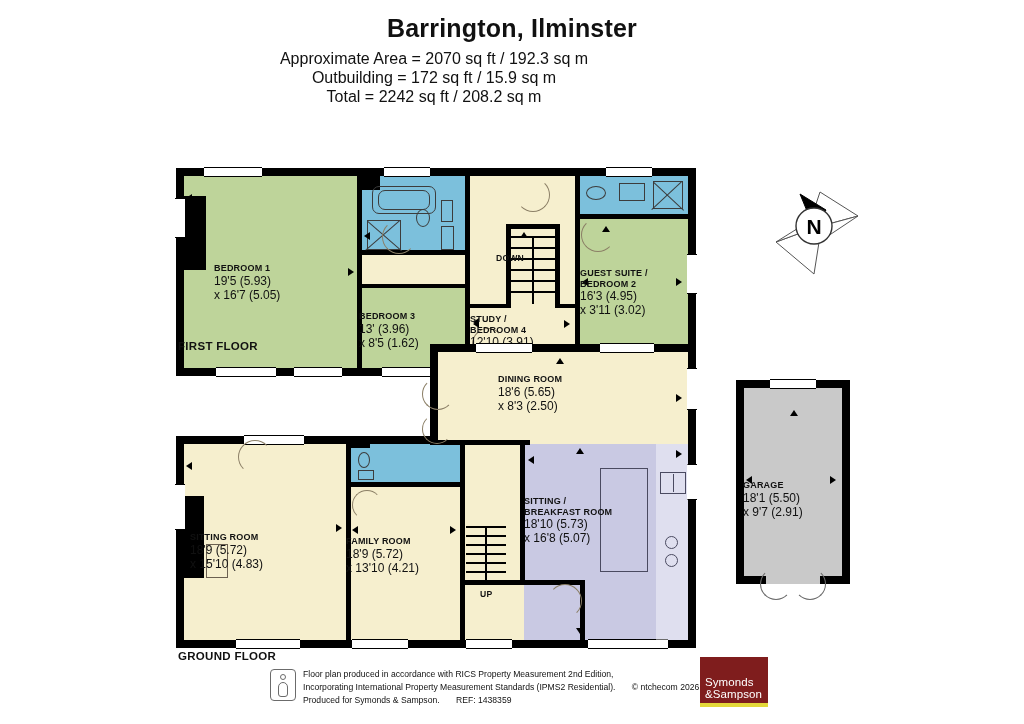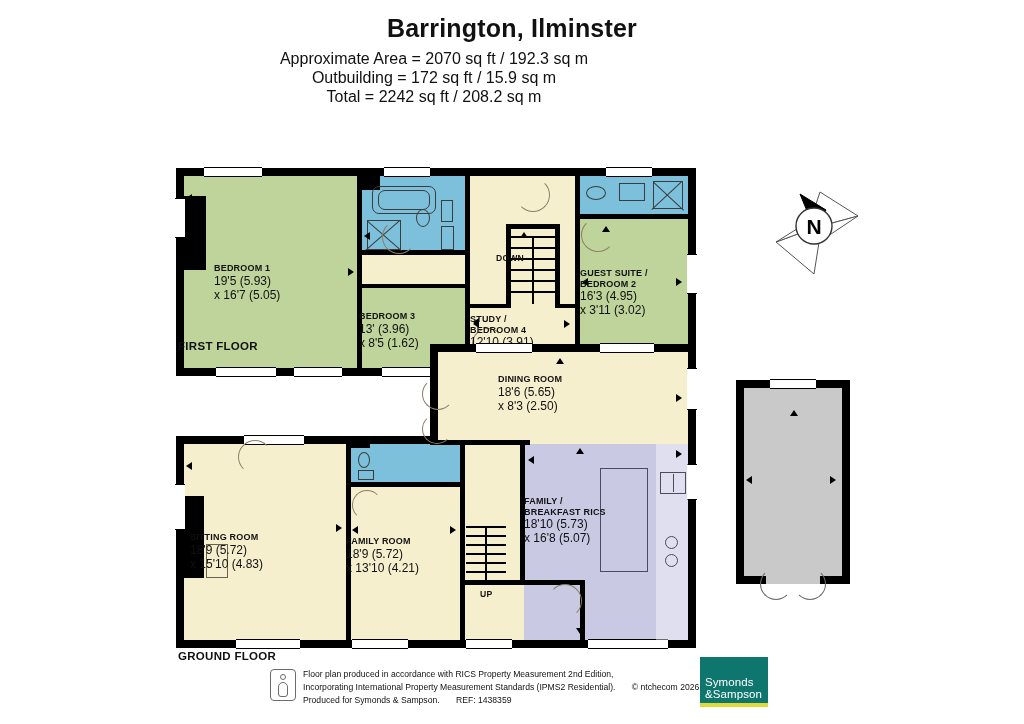--- a/index.html
+++ b/index.html
@@ -71,21 +71,21 @@
   .footer-icon{
     position:absolute;left:270px;top:669px;width:26px;height:32px;
     border:1.3px solid #6b6b6b;border-radius:4px;box-sizing:border-box;
   }
   .fi-head{position:absolute;left:50%;top:4px;margin-left:-3px;width:6px;height:6px;border:1.2px solid #6b6b6b;border-radius:50%;box-sizing:border-box;}
   .fi-body{position:absolute;left:50%;top:12px;margin-left:-5px;width:10px;height:15px;border:1.2px solid #6b6b6b;border-radius:5px 5px 3px 3px;box-sizing:border-box;}
 
   .footer-text{position:absolute;left:303px;top:668px;font-size:8.6px;line-height:1.52;color:#111;}
   .footer-text .cp{margin-left:14px;}
 
-  .logo{position:absolute;left:700px;top:657px;width:68px;height:50px;background:#0f766e;}
+  .logo{position:absolute;left:700px;top:657px;width:68px;height:50px;background:#7f1d1d;}
   .logo .lg1{position:absolute;left:5px;top:19px;color:#fff;font-size:11.5px;letter-spacing:.1px;}
   .logo .lg2{position:absolute;left:5px;top:31px;color:#fff;font-size:11.5px;letter-spacing:.1px;}
   .logo .bar{position:absolute;left:0;bottom:0;width:100%;height:4px;background:#e3d83a;}
 </style>
 </head>
 <body>
 
 <div class="stage">
 
   <div class="title">Barrington, Ilminster</div>
@@ -296,42 +296,47 @@
       <span class="dim">x 15'10 (4.83)</span>
     </div>
 
     <div class="label" style="left:170px;top:192px;width:120px;">
       <span class="nm">FAMILY ROOM</span>
       <span class="dim">18'9 (5.72)</span>
       <span class="dim">x 13'10 (4.21)</span>
     </div>
 
     <div class="label" style="left:348px;top:152px;width:140px;">
-      <span class="nm">FAMILY /</span>
-      <span class="nm">BREAKFAST RICS</span>
+      <span class="nm">SITTING /</span>
+      <span class="nm">BREAKFAST ROOM</span>
       <span class="dim">18'10 (5.73)</span>
       <span class="dim">x 16'8 (5.07)</span>
     </div>
   </div>
 
   <div class="floor-label" style="left:178px;top:650px;">GROUND FLOOR</div>
 
   <div class="plan" style="left:736px;top:380px;width:114px;height:220px;">
     <div class="room grey" style="left:8px;top:8px;width:98px;height:196px;"></div>
     <div class="wall" style="left:0;top:0;width:114px;height:8px;"></div>
     <div class="wall" style="left:0;top:0;width:8px;height:204px;"></div>
     <div class="wall" style="left:106px;top:0;width:8px;height:204px;"></div>
     <div class="wall" style="left:0;top:196px;width:30px;height:8px;"></div>
     <div class="wall" style="left:84px;top:196px;width:30px;height:8px;"></div>
     <div class="doorsw" style="left:24px;top:188px;width:32px;height:32px;border-color:#6b6b6b;border-top-color:transparent;border-right-color:transparent;"></div>
     <div class="doorsw" style="left:58px;top:188px;width:32px;height:32px;border-color:#6b6b6b;border-top-color:transparent;border-left-color:transparent;"></div>
     <div class="winline" style="left:34px;top:-1px;width:46px;height:10px;"></div>
     <div class="arrow ar-l" style="left:10px;top:96px;"></div>
     <div class="arrow ar-r" style="left:94px;top:96px;"></div>
     <div class="arrow ar-u" style="left:54px;top:30px;"></div>
+    <div class="label" style="left:7px;top:100px;width:100px;">
+      <span class="nm">GARAGE</span>
+      <span class="dim">18'1 (5.50)</span>
+      <span class="dim">x 9'7 (2.91)</span>
+    </div>
   </div>
 
   <div class="compass">
     <svg width="104" height="104" viewBox="0 0 104 104">
       <g fill="#ffffff" stroke="#555" stroke-width="1">
         <polygon points="52,52 14,66 52,98 58,60"></polygon>
         <polygon points="52,52 96,40 58,16 48,46"></polygon>
         <polygon points="52,52 96,40 60,64 52,52"></polygon>
         <polygon points="52,52 14,66 46,46 52,52"></polygon>
       </g>

